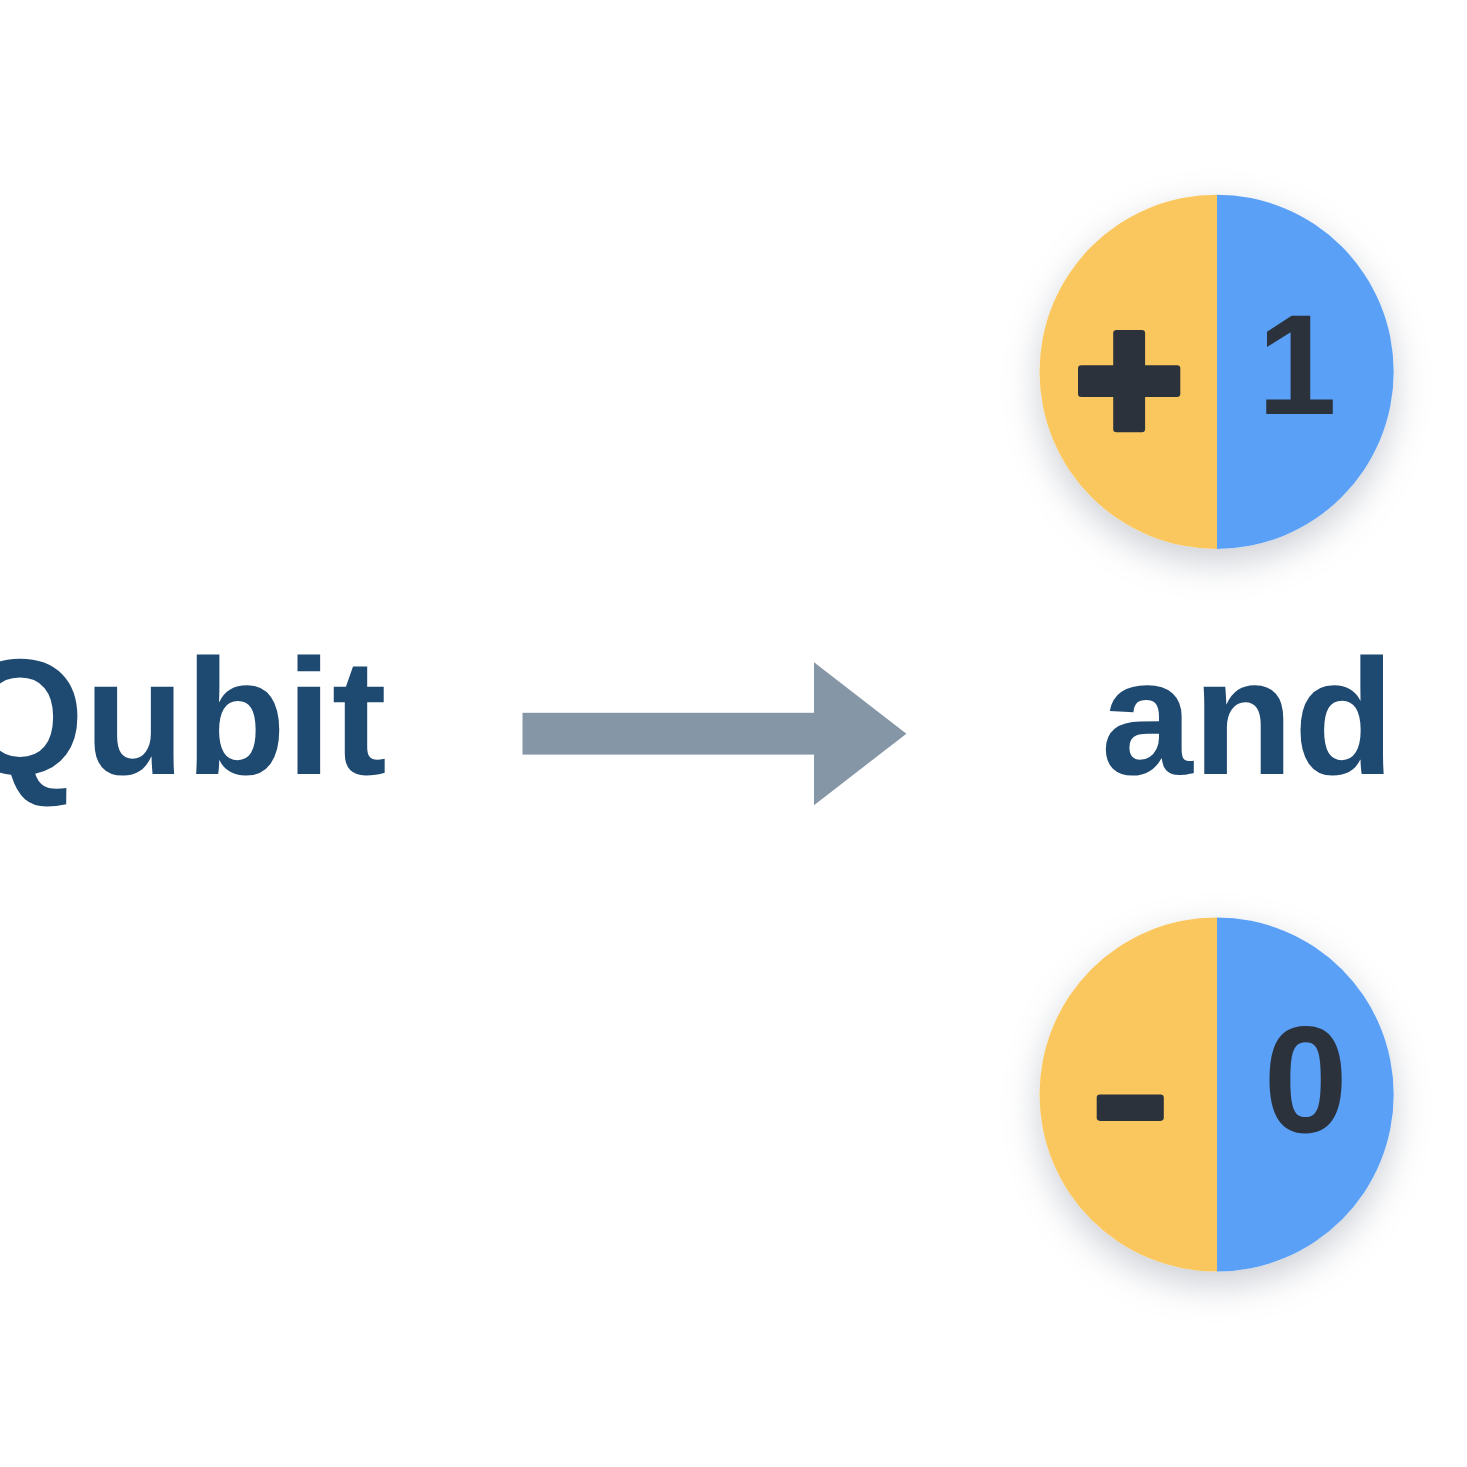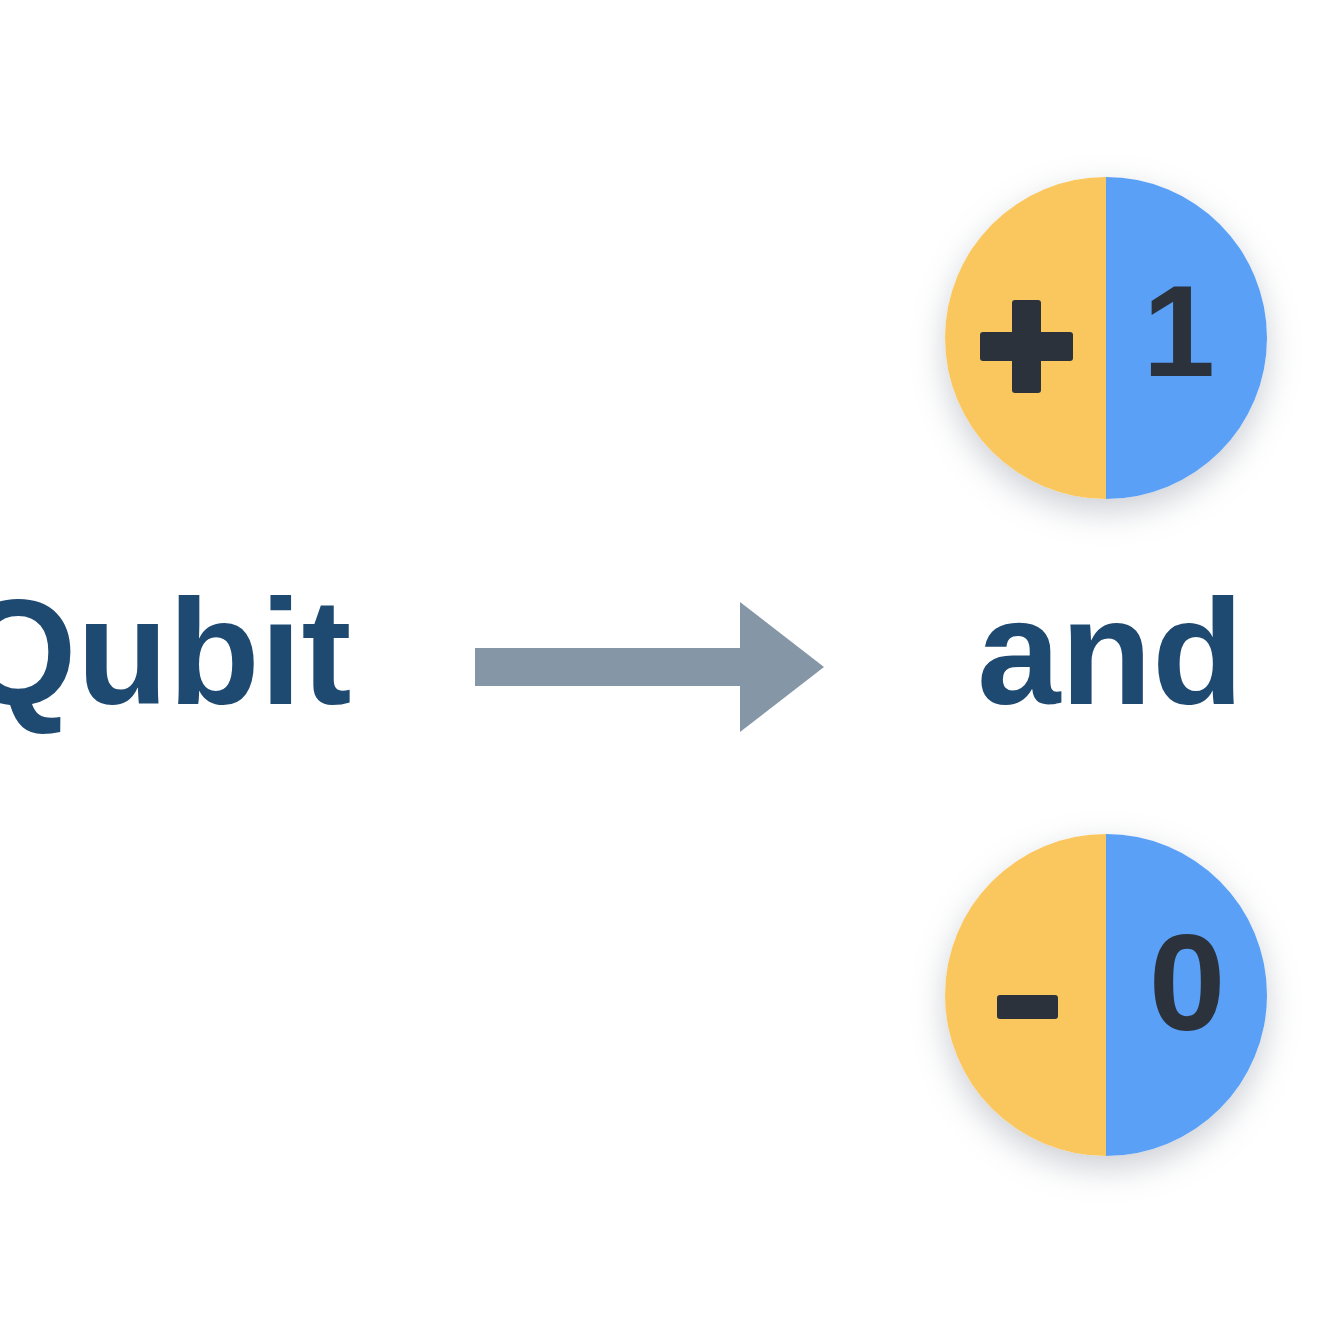--- a/index.html
+++ b/index.html
@@ -17,21 +17,21 @@
   }
   .word {
     position: absolute;
     font-size: 150px;
     line-height: 1;
     font-weight: 700;
     color: var(--navy, #1E4971);
     white-space: nowrap;
   }
   .word-qubit { left: -40px; top: 577px; }
-  .word-and   { left: 977px; top: 577px; text-align: center; }
+  .word-and   { left: 1001px; top: 577px; text-align: center; }
 
   .arrow {
     position: absolute;
     left: 475px;
     top: 602px;
     width: 349px;
     height: 130px;
   }
   .arrow-shaft {
     position: absolute;

